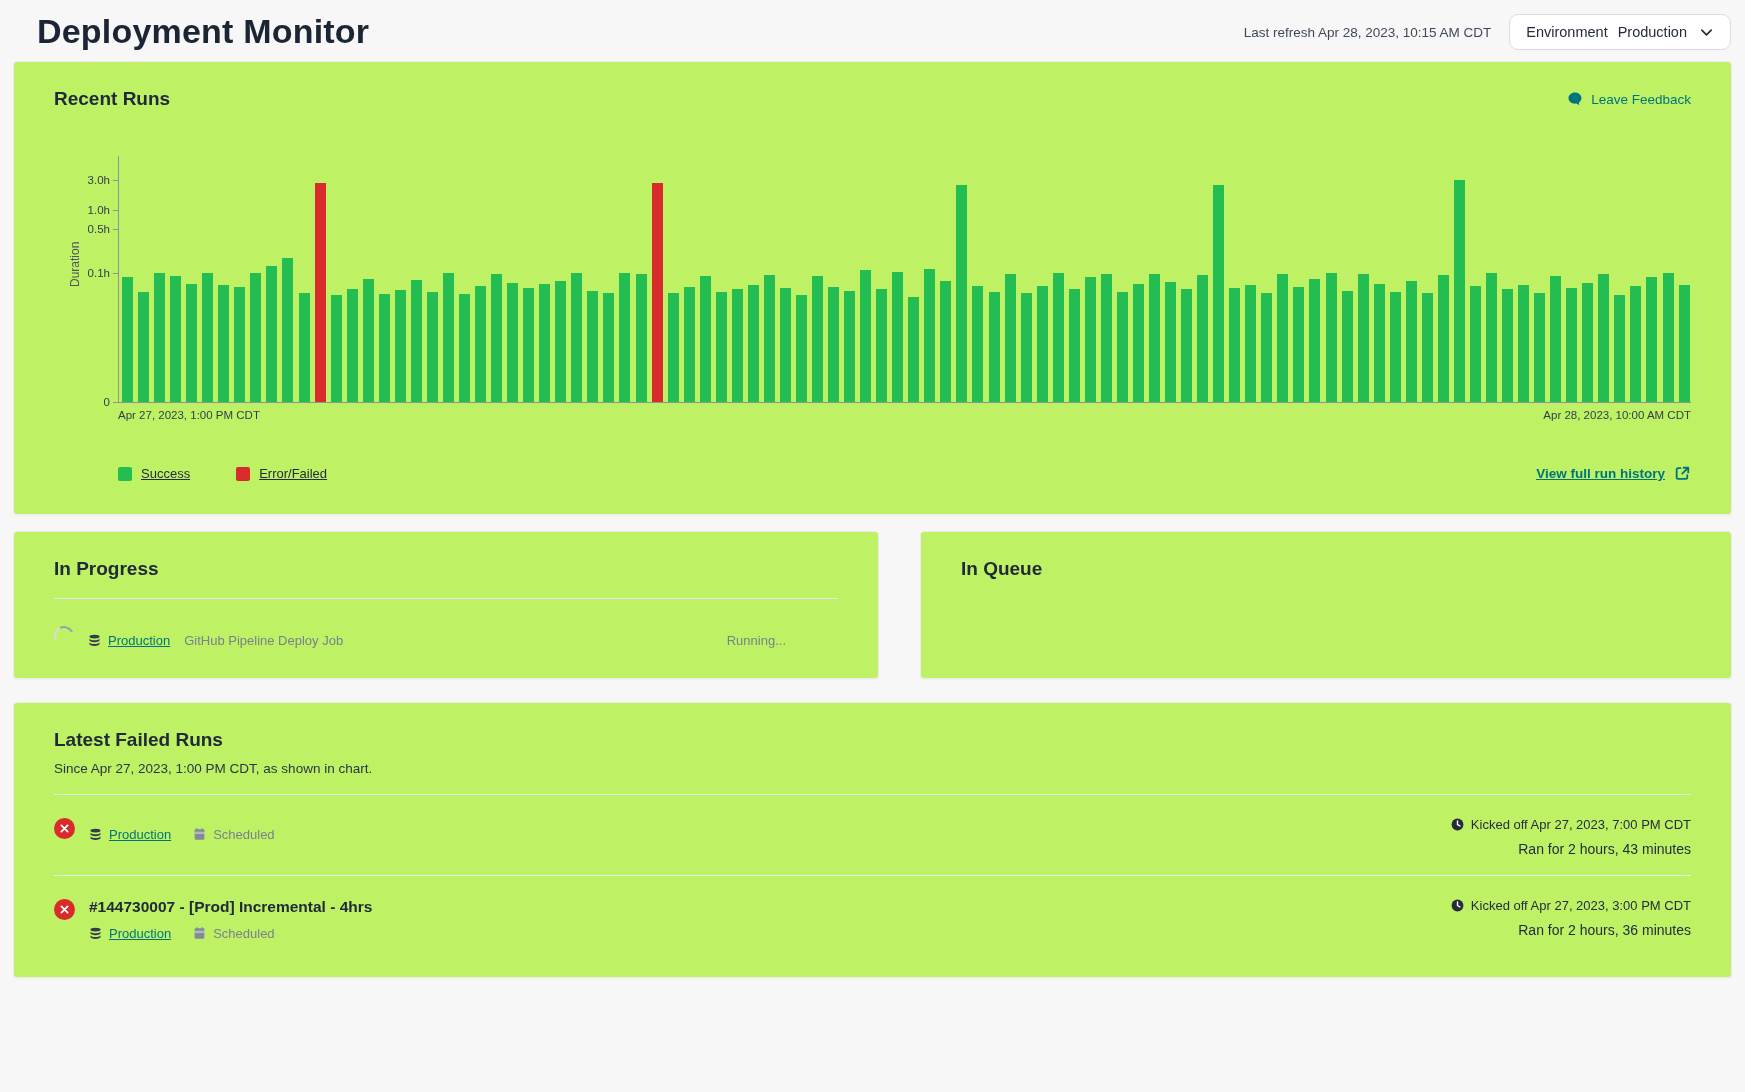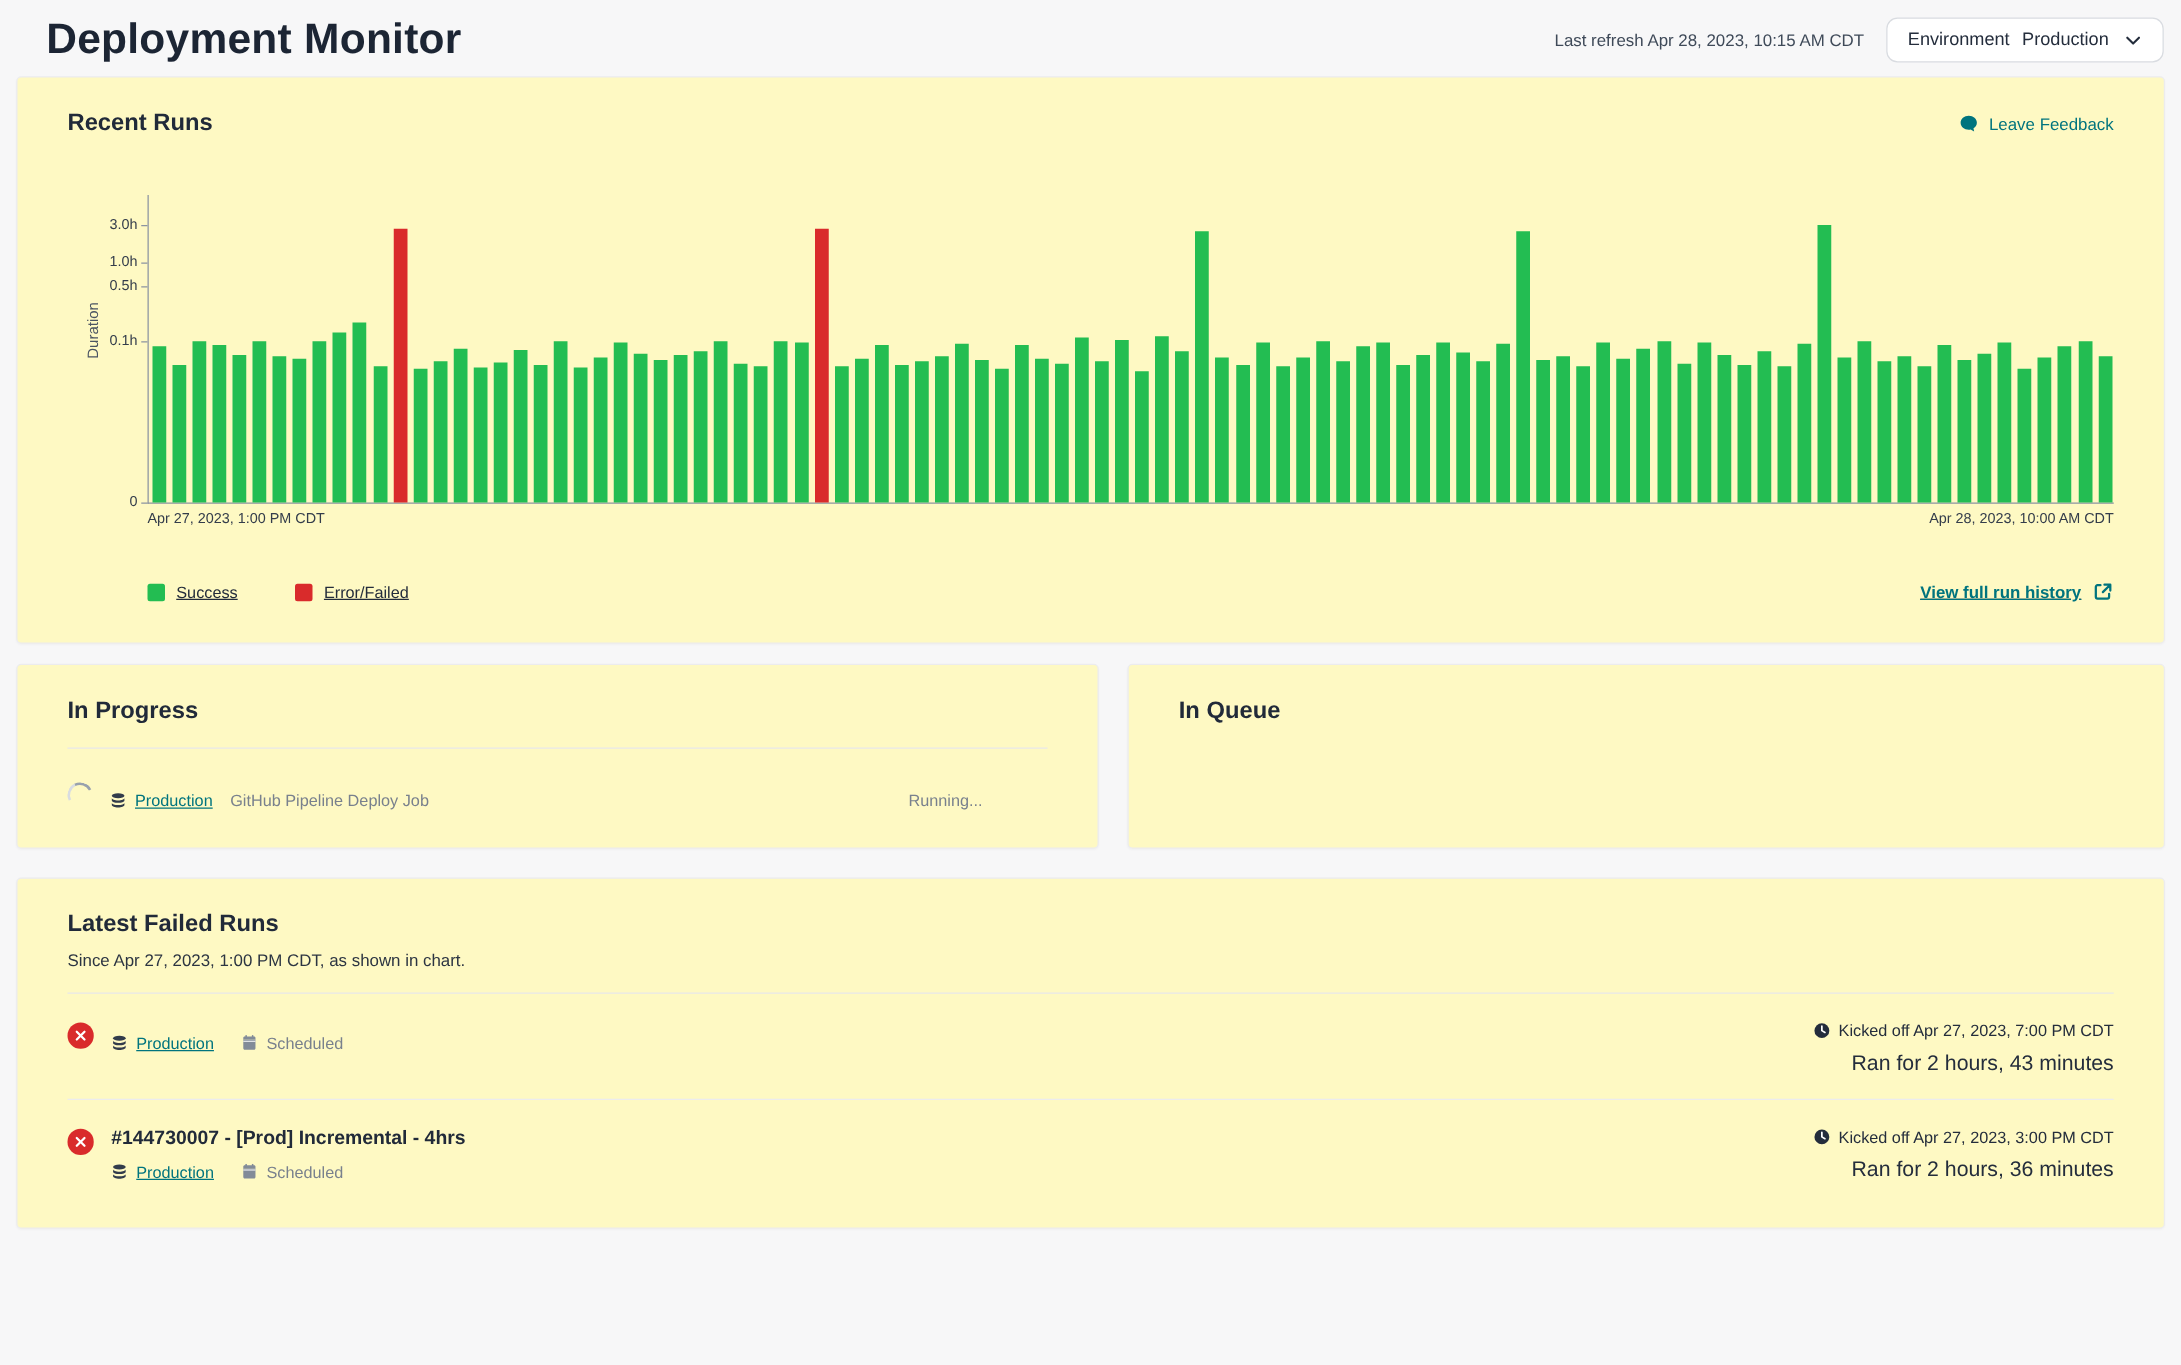--- a/index.html
+++ b/index.html
@@ -11,21 +11,21 @@
     padding:12px 14px 10px 13px; }
   .page-title { font-size:34px; font-weight:bold; color:#1c2534; letter-spacing:.2px;margin-left:24px; }
   .topbar-right { display:flex; align-items:center; gap:18px; margin-top:2px; }
   .last-refresh { font-size:13.5px; color:#3f4a59; }
   .env-select { display:flex; align-items:center; gap:10px; background:#fff;
     border:1px solid #d9dce1; border-radius:9px; padding:9px 16px; font-size:14.5px;
     color:#242d3c; cursor:pointer; }
   .env-select svg { margin-left:2px; }
 
   
-  .card { background:#fef9c3; border:1px solid #ececee; border-radius:4px;
+  .card { background:#bef264; border:1px solid #ececee; border-radius:4px;
     margin:0 13px 16px 13px; padding:26px 40px; box-shadow:0 1px 2px rgba(0,0,0,.03); }
   .card-title { font-size:19px; font-weight:bold; color:#212a39; }
   .teal { color:#00747e; }
   a.link { color:#00747e; text-decoration:underline; cursor:pointer; }
 
   
   .rr-head { display:flex; justify-content:space-between; align-items:center; }
   .feedback { display:flex; align-items:center; gap:8px; font-size:13.5px;
     color:#00747e; cursor:pointer; }
   .stats-row { display:flex; gap:62px; margin-top:26px; }
@@ -49,21 +49,21 @@
   .xlabels { display:flex; justify-content:space-between; font-size:11.5px;
     color:#343d4b; margin:6px 0 0 64px; }
   .legend-row { display:flex; justify-content:space-between; align-items:center;
     margin:44px 0 6px 64px;text-decoration:underline; }
   .legend { display:flex; gap:46px; }
   .legend-item { display:flex; align-items:center; gap:9px; font-size:13px; color:#232c3b; }
   .swatch { width:14px; height:14px; border-radius:2px; }
   .history { display:flex; align-items:center; gap:9px; font-size:13.5px; font-weight:bold; }
 
   
-  .two-col { display:flex; gap:23px; margin:0 13px 23px 13px; }
+  .two-col { display:flex; gap:41px; margin:0 13px 23px 13px; }
   .two-col .card { margin:0; }
   .card-ip { width:866px; padding:26px 40px 30px 40px; }
   .card-iq { flex:1; padding:26px 40px; }
   .divider { height:1px; background:#e7e8ea; margin-top:18px; }
 
   .run-row { display:flex; margin-top:24px; }
   .spinner { width:20px; height:20px; border-radius:50%; border:2px solid transparent;
     border-top-color:#98a1ad; border-left-color:#d8dce1; margin:3px 14px 0 0;
     transform:rotate(18deg); }
   .run-body { flex:1; }
@@ -86,21 +86,21 @@
   .err-badge { width:21px; height:21px; border-radius:50%; background:#d92b2b;
     display:flex; align-items:center; justify-content:center; margin:1px 14px 0 0;
     flex-shrink:0; }
   .failed-body { flex:1; }
   .failed-title { font-size:15.5px; font-weight:bold; color:#212a39; }
   .failed-tags { display:flex; align-items:center; gap:22px; margin-top:10px; }
   .sched { display:flex; align-items:center; gap:7px; font-size:13px; color:#79818d; }
   .failed-right { text-align:right; white-space:nowrap; }
   .kicked { display:flex; align-items:center; gap:7px; font-size:13px; color:#242d3c;
     justify-content:flex-end; }
-  .ranfor { font-size:17px; color:#242d3c; margin-top:9px; }
+  .ranfor { font-size:14px; color:#242d3c; margin-top:9px; }
 
   .ic { flex-shrink:0; display:inline-flex; }
 </style>
 </head>
 <body>
 
 <div class="topbar">
   <div class="page-title">Deployment Monitor</div>
   <div class="topbar-right">
     <div class="last-refresh">Last refresh Apr 28, 2023, 10:15 AM CDT</div>

